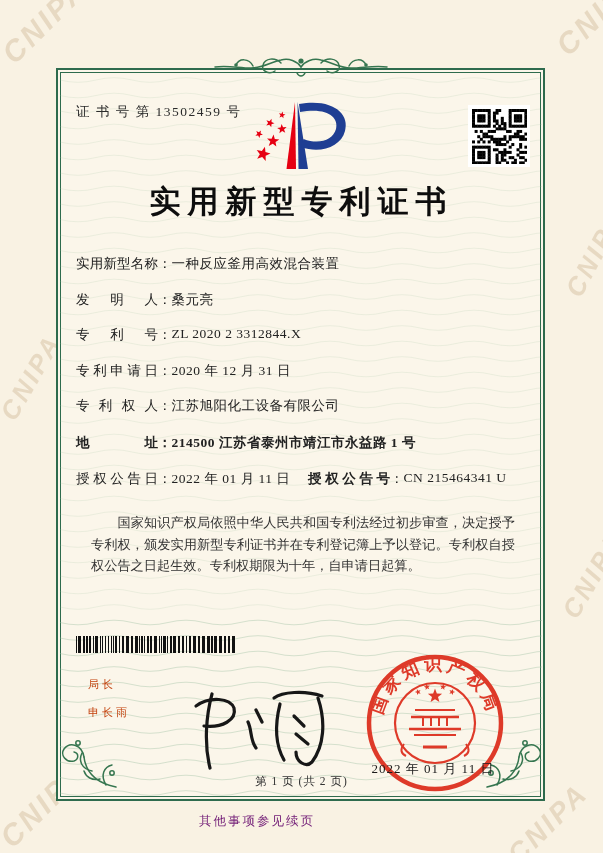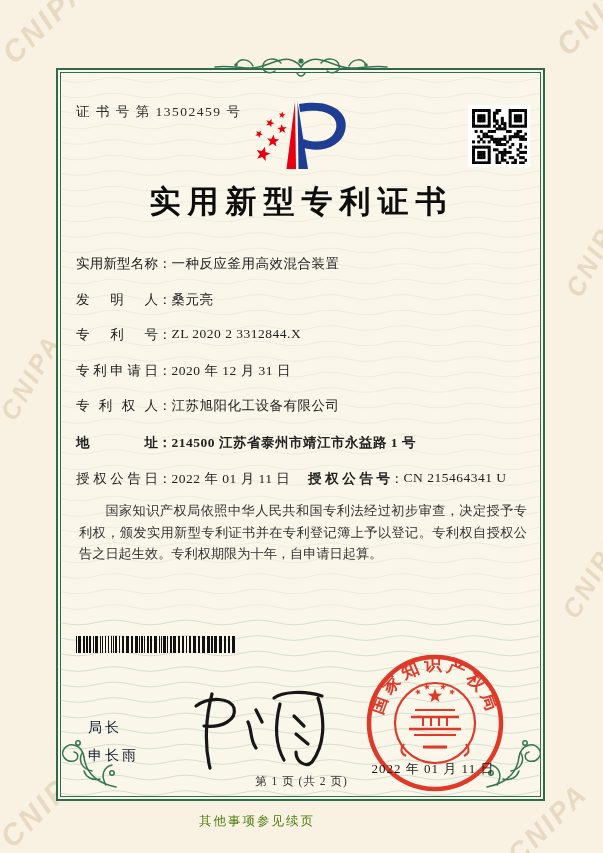--- a/index.html
+++ b/index.html
@@ -51,39 +51,39 @@
     vertical-align:top;color:#222;
   }
   .colon{display:inline-block;vertical-align:top;}
   .val{display:inline-block;vertical-align:top;letter-spacing:0.5px;}
   .pair2{position:absolute;left:232px;top:0;white-space:nowrap;}
   .pair2 .lbl{width:82px;font-weight:bold;}
   .paras{
     position:absolute;left:75px;top:496px;width:456px;font-size:13.2px;color:#333;
     line-height:21.5px;text-align:justify;
   }
-  .paras p{margin:4px;text-indent:2em;}
+  .paras p{margin:16px;text-indent:2em;}
   .barcode{position:absolute;left:76px;top:636px;}
   .signer{
-    position:absolute;left:88px;top:714px;font-size:14px;color:#0f172a;
+    position:absolute;left:88px;top:670px;font-size:11px;color:#c2410c;
     letter-spacing:3px;line-height:28px;
   }
   .signature{position:absolute;left:182px;top:682px;}
   .seal{position:absolute;left:364px;top:652px;opacity:0.94;}
   .seal-date{
     position:absolute;left:345px;top:760px;width:176px;text-align:center;
     font-size:13px;color:#1b1b1b;letter-spacing:1px;z-index:5;
   }
   .page-no{
     position:absolute;left:0;top:774px;width:603px;text-align:center;
     font-size:11.5px;color:#333;letter-spacing:1px;
   }
   .continuation{
     position:absolute;left:0;top:813px;width:514px;text-align:center;
-    font-size:12.5px;color:#4d7c0f;letter-spacing:2px;z-index:4;
+    font-size:12.5px;color:#701a75;letter-spacing:2px;z-index:4;
   }
 </style>
 </head>
 <body>
 
 <div class="wm-layer">
   <span class="wm" style="left:-8px;top:4px;transform:rotate(-45deg);font-size:30px;">CNIPA</span>
   <span class="wm" style="left:546px;top:-4px;transform:rotate(-45deg);font-size:30px;">CNIPA</span>
   <span class="wm" style="left:548px;top:238px;transform:rotate(-62deg);font-size:26px;">CNIPA</span>
   <span class="wm" style="left:-16px;top:362px;transform:rotate(-60deg);font-size:26px;">CNIPA</span>

